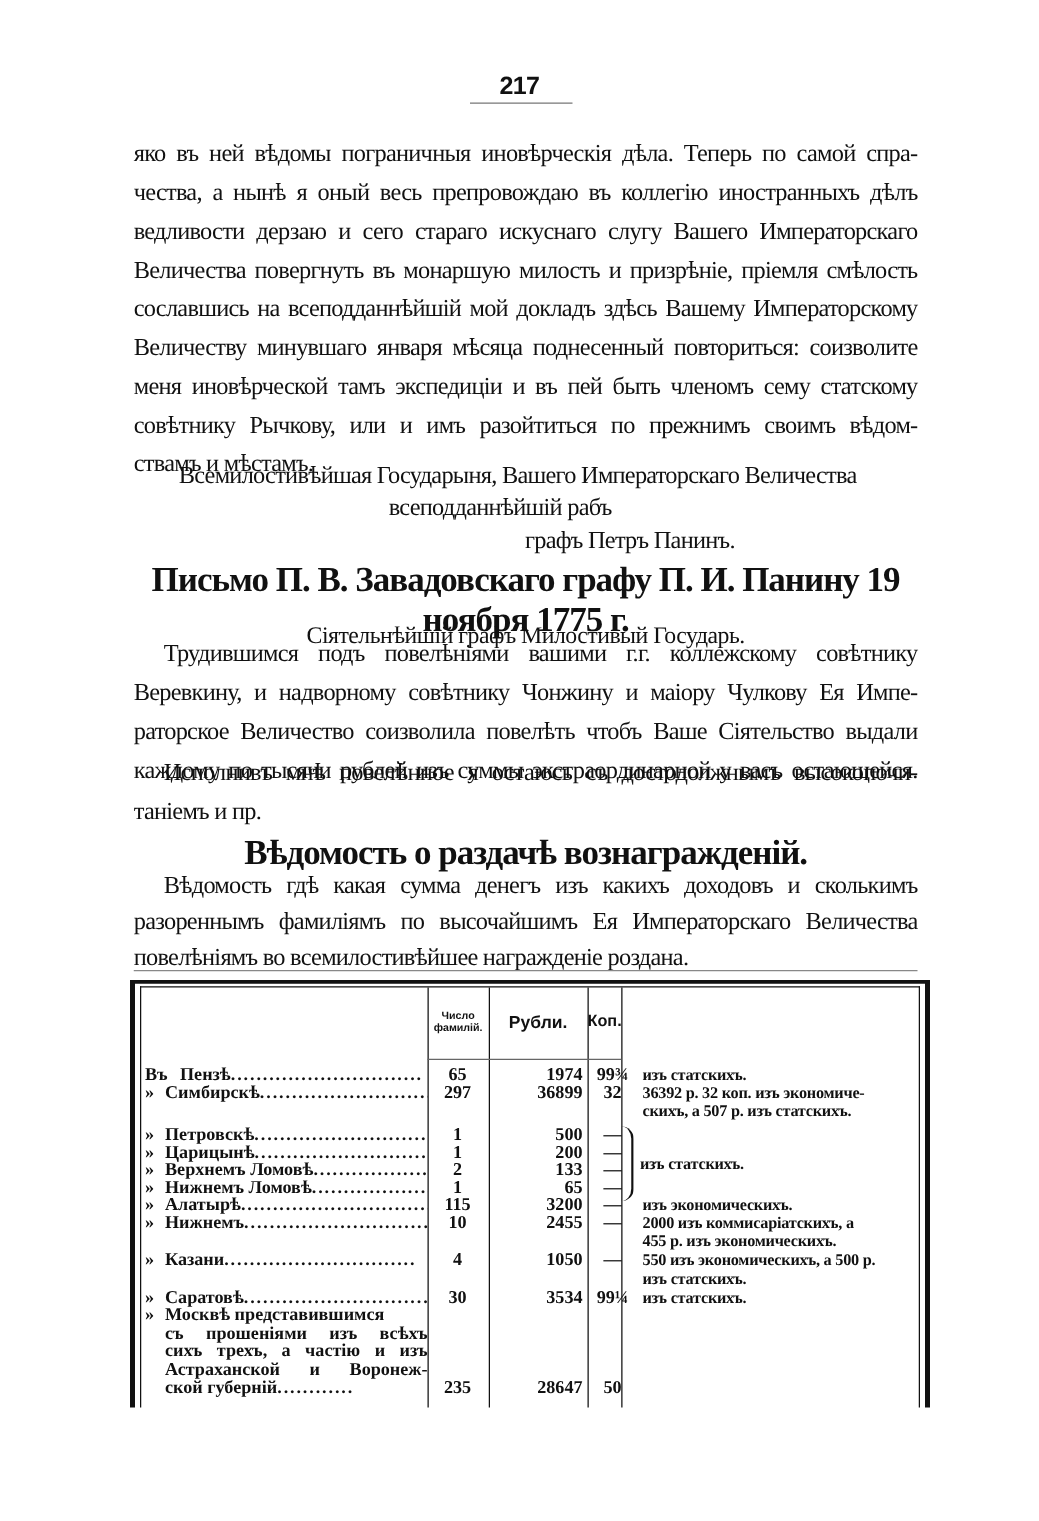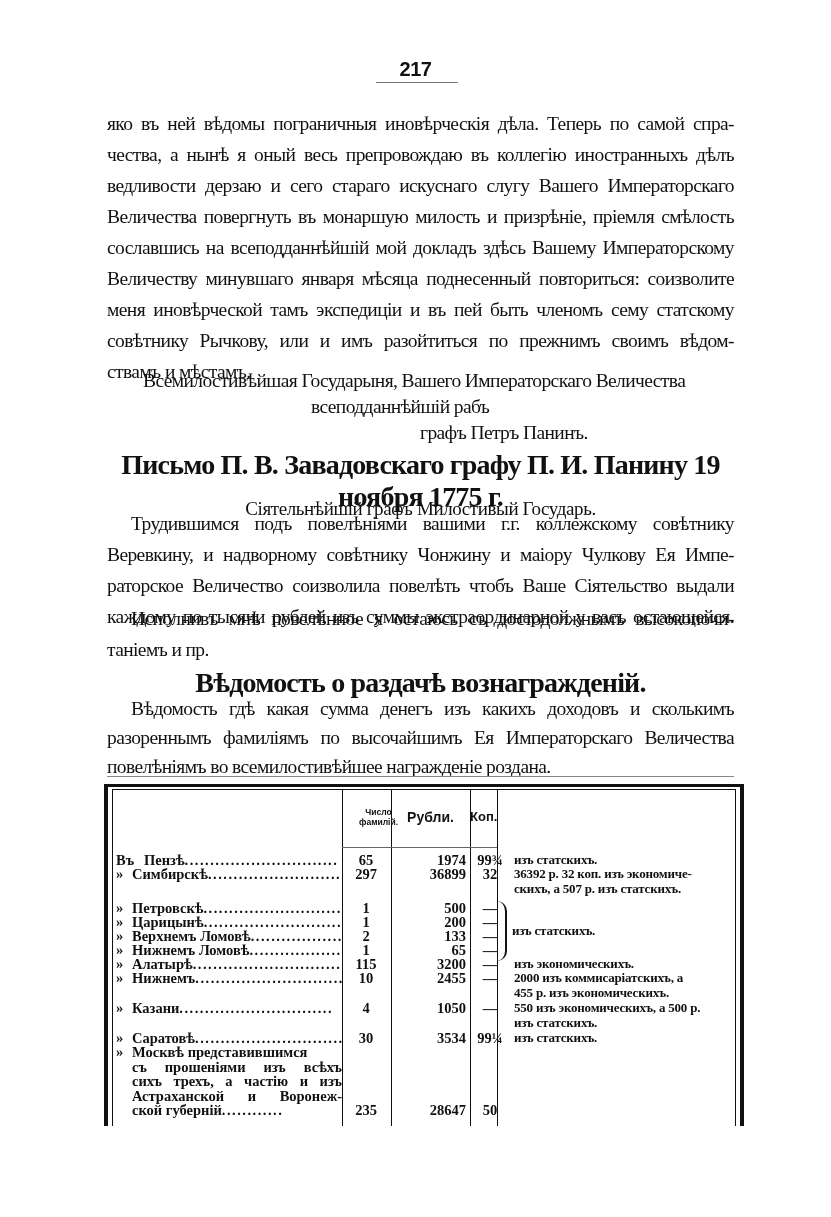--- a/index.html
+++ b/index.html
@@ -126,21 +126,21 @@
   <div class="inner-left"></div>
   <div class="inner-right"></div>
   <div class="inner-top"></div>
 
   <div class="vline" style="left:234px;"></div>
   <div class="vline" style="left:283px;"></div>
   <div class="vline" style="left:362px;"></div>
   <div class="vline" style="left:389px;"></div>
   <div class="hdr-rule" style="left:234px; width:155px;"></div>
 
-  <div class="hdr small" style="left:234px; width:49px;padding-left:12px;">
+  <div class="hdr small" style="left:234px; width:49px;">
     <div>Число</div>
     <div>фамилій.</div>
   </div>
   <div class="hdr big" style="left:283px; width:79px;">Рубли.</div>
   <div class="hdr big" style="left:362px; width:27px; font-size:13px;">Коп.</div>
 
   <div id="rows">
       <div class="trow" style="top: 66px;">
         <div class="cell c-name"><span class="mark" style="width: 28px;">Въ</span><span>Пензѣ</span><span class="dots">..............................</span></div>
         <span class="cell c-fam">65</span>

